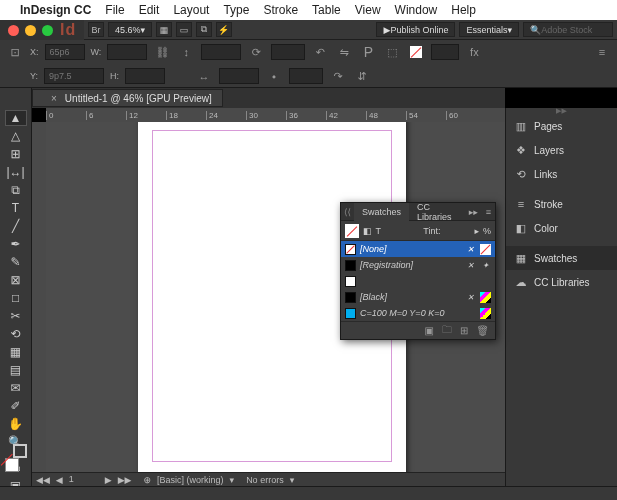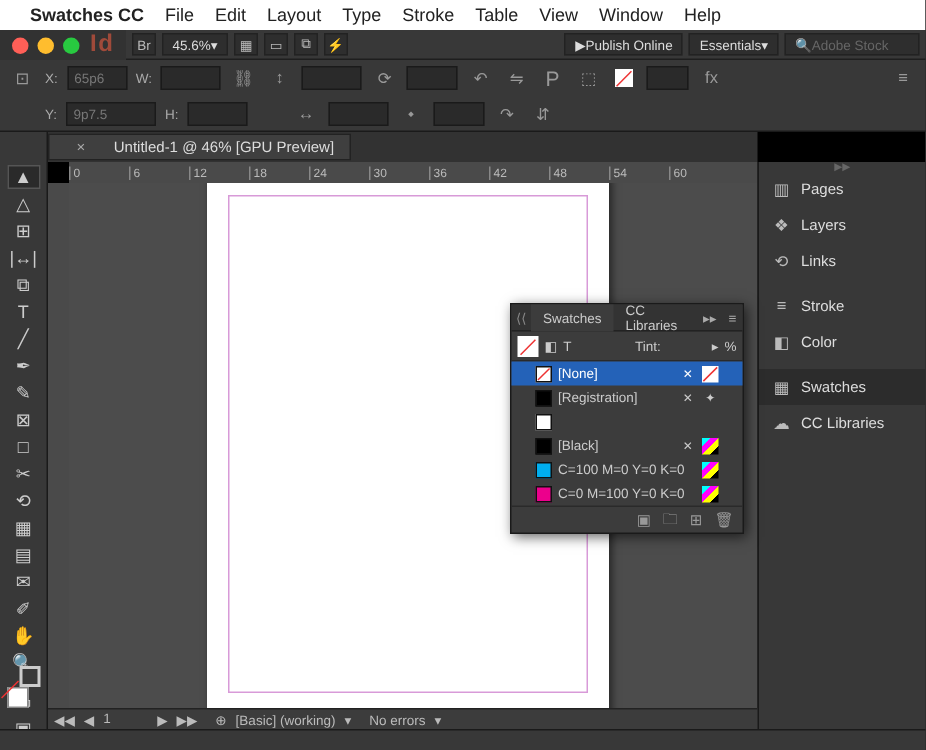--- a/index.html
+++ b/index.html
@@ -58,36 +58,36 @@
 
 
 .swpanel { position:absolute; top:202px; left:340px; width:156px; background:#3c3c3c; border:1px solid #1a1a1a; box-shadow:2px 2px 8px rgba(0,0,0,.6); font-size:9px;}
 .swpanel .tabs { height:18px; background:#333; display:flex; align-items:center; border-bottom:1px solid #222;}
 .swpanel .ptab { padding:0 8px; height:18px; display:flex; align-items:center; color:#ccc;}
 .swpanel .ptab.sel { background:#3c3c3c; }
 .swpanel .menuic { margin-left:auto; padding:0 4px; color:#aaa;}
 .swpanel .tintrow { height:20px; display:flex; align-items:center; gap:4px; padding:0 4px; border-bottom:1px solid #2a2a2a;}
 .swpanel .tintrow .noneic{width:14px;height:14px;background:#fff;position:relative;}
 .swpanel .tintrow .noneic::after{content:"";position:absolute;left:0;right:0;top:50%;border-top:1.5px solid #e33;transform:rotate(-45deg);}
-.swpanel .swlist .row { height:16px; display:flex; align-items:center; padding:0 16px; gap:4px;}
+.swpanel .swlist .row { height:16px; display:flex; align-items:center; padding:0 4px; gap:4px;font-style:italic;}
 .swpanel .swlist .row.sel { background:#2462b8; color:#fff;}
 .swpanel .swlist .sw { width:11px; height:11px; border:1px solid #111;}
 .swpanel .swlist .nm { flex:1; }
 .swpanel .swlist .badge { width:11px; height:11px; display:flex; align-items:center; justify-content:center; font-size:8px;}
 .swpanel .foot { height:18px; display:flex; align-items:center; justify-content:flex-end; gap:8px; padding:0 6px; border-top:1px solid #2a2a2a; color:#999; font-size:10px;}
 
 .none-sw{background:#fff;position:relative;}
 .none-sw::after{content:"";position:absolute;left:-1px;right:-1px;top:50%;border-top:1.5px solid #e33;transform:rotate(-45deg);}
 </style>
 </head>
 <body>
 
 <div class="menubar">
   <span class="apple"></span>
-  <span class="appname">Swatches CC</span>
+  <span class="appname">InDesign CC</span>
   <span>File</span>
   <span>Edit</span>
   <span>Layout</span>
   <span>Type</span>
   <span>Stroke</span>
   <span>Table</span>
   <span>View</span>
   <span>Window</span>
   <span>Help</span>
 </div>
@@ -148,21 +148,21 @@
     <div class="ic">⬩</div>
     <div class="fld" style="width:34px"></div>
     <div class="ic">↷</div>
     <div class="ic">⇵</div>
   </div>
 </div>
 
 <div class="tabbar">
   <div class="doctab">
     <span class="x">×</span>
-    <span style="margin-left:19px">Untitled-1 @ 46% [GPU Preview]</span>
+    <span style="margin-left:8px">Untitled-1 @ 46% [GPU Preview]</span>
   </div>
 </div>
 
 <div class="tools">
   <div class="tool sel">▲</div>
   <div class="tool">△</div>
   <div class="tool">⊞</div>
   <div class="tool">|↔|</div>
   <div class="tool">⧉</div>
   <div class="tool">T</div>
@@ -280,25 +280,20 @@
         <div class="sw" style="background: rgb(0, 0, 0);"></div>
         <div class="nm">[Black]</div>
         <div class="badge">✕</div>
         <div class="badge" style="background: linear-gradient(135deg, rgb(0, 255, 255) 0px, rgb(0, 255, 255) 25%, rgb(255, 0, 255) 25%, rgb(255, 0, 255) 50%, rgb(255, 255, 0) 50%, rgb(255, 255, 0) 75%, rgb(0, 0, 0) 75%);"></div>
       </div>
       <div class="row">
         <div class="sw" style="background: rgb(0, 174, 239);"></div>
         <div class="nm">C=100 M=0 Y=0 K=0</div>
         <div class="badge" style="background: linear-gradient(135deg, rgb(0, 255, 255) 0px, rgb(0, 255, 255) 25%, rgb(255, 0, 255) 25%, rgb(255, 0, 255) 50%, rgb(255, 255, 0) 50%, rgb(255, 255, 0) 75%, rgb(0, 0, 0) 75%);"></div>
       </div>
-      <div class="row">
-        <div class="sw" style="background: rgb(236, 0, 140);"></div>
-        <div class="nm">C=0 M=100 Y=0 K=0</div>
-        <div class="badge" style="background: linear-gradient(135deg, rgb(0, 255, 255) 0px, rgb(0, 255, 255) 25%, rgb(255, 0, 255) 25%, rgb(255, 0, 255) 50%, rgb(255, 255, 0) 50%, rgb(255, 255, 0) 75%, rgb(0, 0, 0) 75%);"></div>
-      </div>
     </div>
   <div class="foot">
     <span>▣</span>
     <span>🗀</span>
     <span>⊞</span>
     <span>🗑</span>
   </div>
 </div>
 
 <div class="statusbar2">

